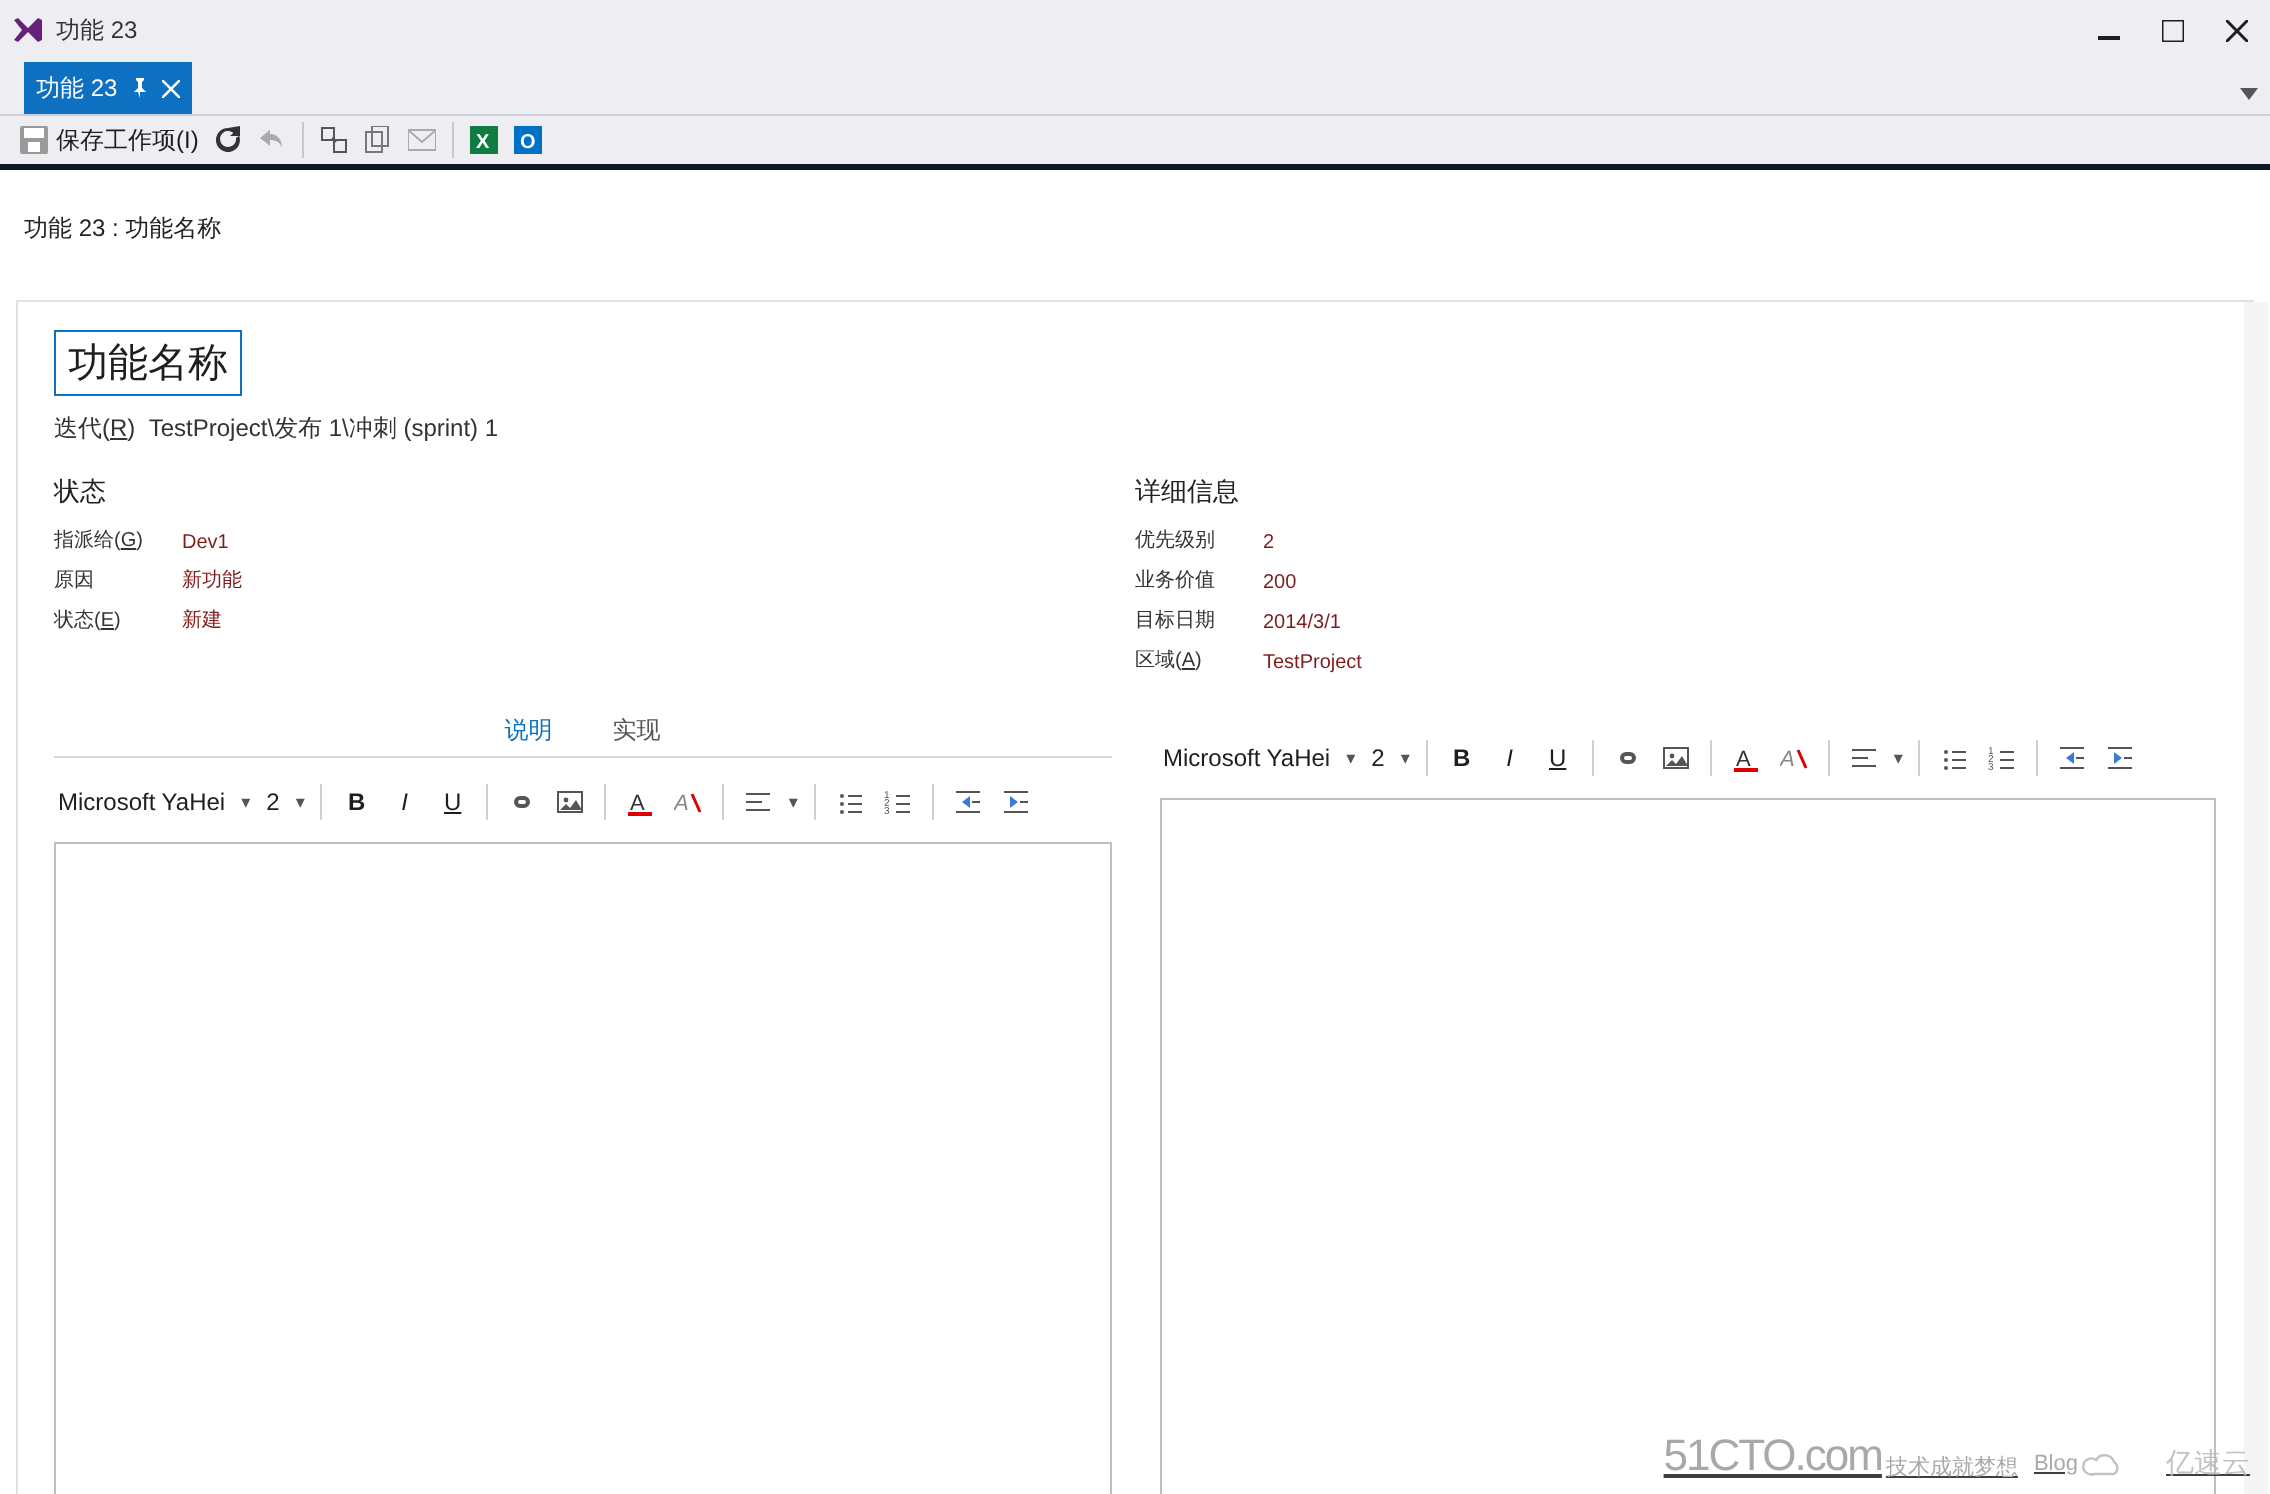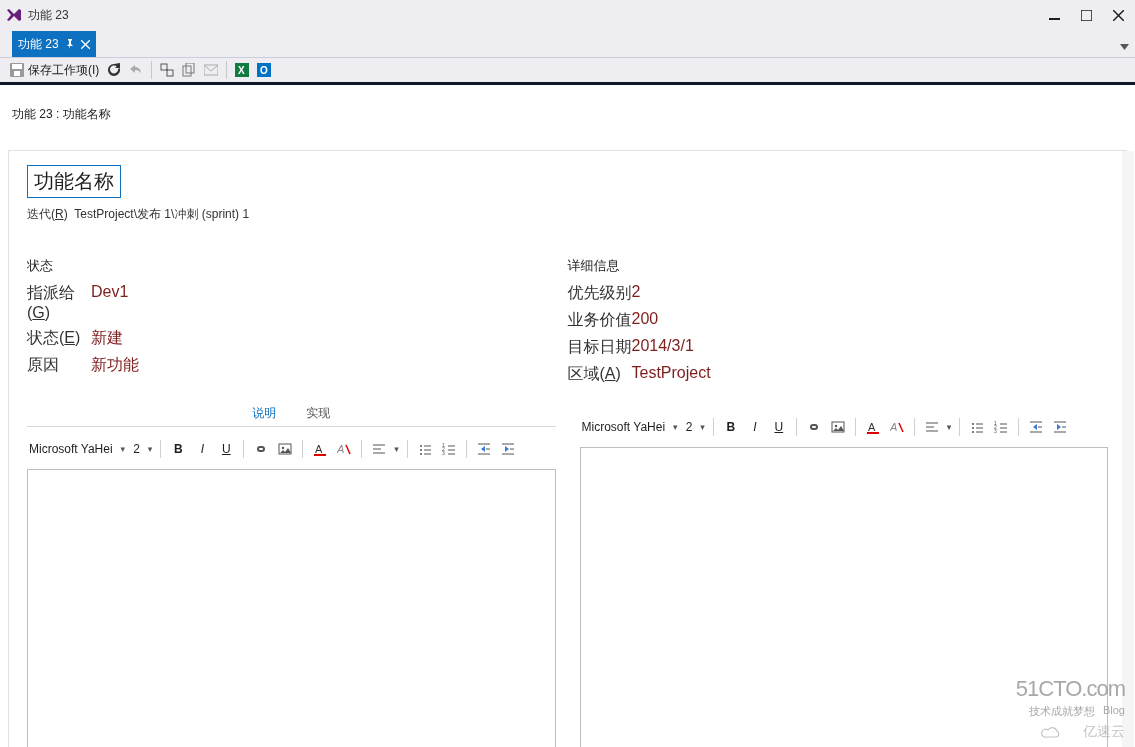--- a/index.html
+++ b/index.html
@@ -29,23 +29,23 @@
 
   
   .surface { margin: 6px 8px 0 8px; border:1px solid #e1e1e1; background:#fff; height:640px; position:relative; padding:14px 18px 0 18px; }
   .scrollbar { position:absolute; right:-8px; top:0; width:12px; height:100%; background:#f5f5f5; }
 
   .title-box { border:1px solid #0e70c0; padding:2px 6px; font-size:20px; display:inline-block; }
   .iteration-row { margin-top:8px; font-size:12px; color:#333; }
   .iteration-row span.u { text-decoration: underline; }
 
   .two-col { display:flex; margin-top:14px; }
-  .col { flex:1;margin-top:20px; }
+  .col { flex:1; }
   .col h4 { font-weight:400; font-size:13px; color:#222; margin-bottom:8px; }
-  .field-row { display:flex; font-size:16px; margin-bottom:6px; }
+  .field-row { display:flex; font-size:10px; margin-bottom:6px;align-items:flex-end; }
   .field-row .lab { width:64px; color:#333; }
   .field-row .lab .u { text-decoration: underline; }
   .field-row .val { color:#7f1d1d; }
 
   
   .panel-row { display:flex; margin-top:14px; gap:24px; }
   .panel { flex:1; }
   .subtabs { display:flex; gap:30px; border-bottom:1px solid #d8d8d8; padding-bottom:4px; font-size:12px;justify-content:center; }
   .subtab { cursor:pointer; color:#555; }
   .subtab.active { color:#0e70c0; }
@@ -55,21 +55,21 @@
   .rtf-toolbar .dd-tri { font-size:9px; color:#555; cursor:pointer; }
   .rtf-toolbar .sep { width:1px; height:18px; background:#d0d0d0; margin:0 2px; }
   .rtf-btn { width:18px; height:18px; display:flex; align-items:center; justify-content:center; cursor:pointer; font-family:'Segoe UI',sans-serif; }
   .bold { font-weight:700; }
   .italic { font-style:italic; }
   .uline { text-decoration:underline; }
 
   .editor-box { border:1px solid #bfbfbf; margin-top:4px; height:370px; background:#fff; }
 
   
-  .wm { position:absolute; right:10px; bottom:6px; display:flex; flex-direction:column; align-items:flex-end; gap:2px; opacity:.85; pointer-events:none; }
+  .wm { position:absolute; right:10px; bottom:6px; display:flex; flex-direction:row; align-items:flex-end; gap:2px; opacity:.85; pointer-events:none;text-decoration:underline; }
   .wm .cto { font-family: Arial Black, sans-serif; font-size:22px; color:#9a9a9a; letter-spacing:-1px; }
   .wm .cto-sub { font-size:11px; color:#9a9a9a; }
   .wm .ysy { display:flex; align-items:center; gap:20px; font-size:14px; color:#b8b8b8; margin-top:2px;}
 </style>
 </head>
 <body>
 
 <div class="title-bar">
   <span class="vs-logo">
     <svg width="16" height="16" viewBox="0 0 16 16">
@@ -188,26 +188,26 @@
   </div>
 
   <div class="two-col">
     <div class="col">
       <h4>状态</h4>
       <div class="field-row">
         <span class="lab"><span>指派给(</span><span class="u">G</span><span>)</span></span>
         <span class="val">Dev1</span>
       </div>
       <div class="field-row">
+        <span class="lab">原因</span>
+        <span class="val">新功能</span>
+      </div>
+      <div class="field-row">
         <span class="lab"><span>状态(</span><span class="u">E</span><span>)</span></span>
         <span class="val">新建</span>
-      </div>
-      <div class="field-row">
-        <span class="lab">原因</span>
-        <span class="val">新功能</span>
       </div>
     </div>
     <div class="col">
       <h4>详细信息</h4>
       <div class="field-row">
         <span class="lab">优先级别</span>
         <span class="val">2</span>
       </div>
       <div class="field-row">
         <span class="lab">业务价值</span>

